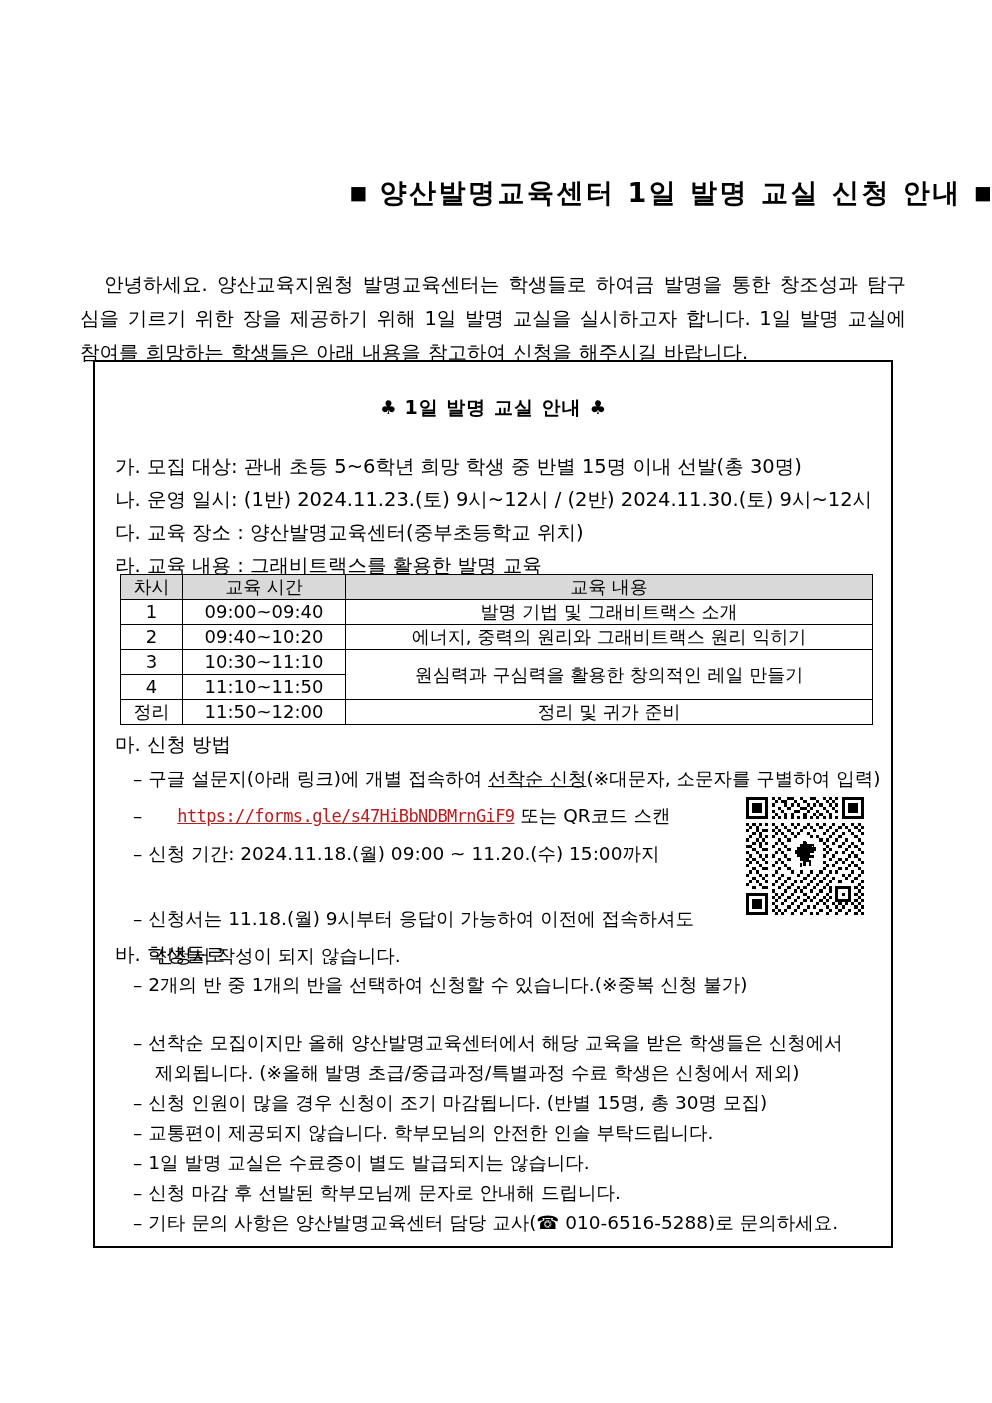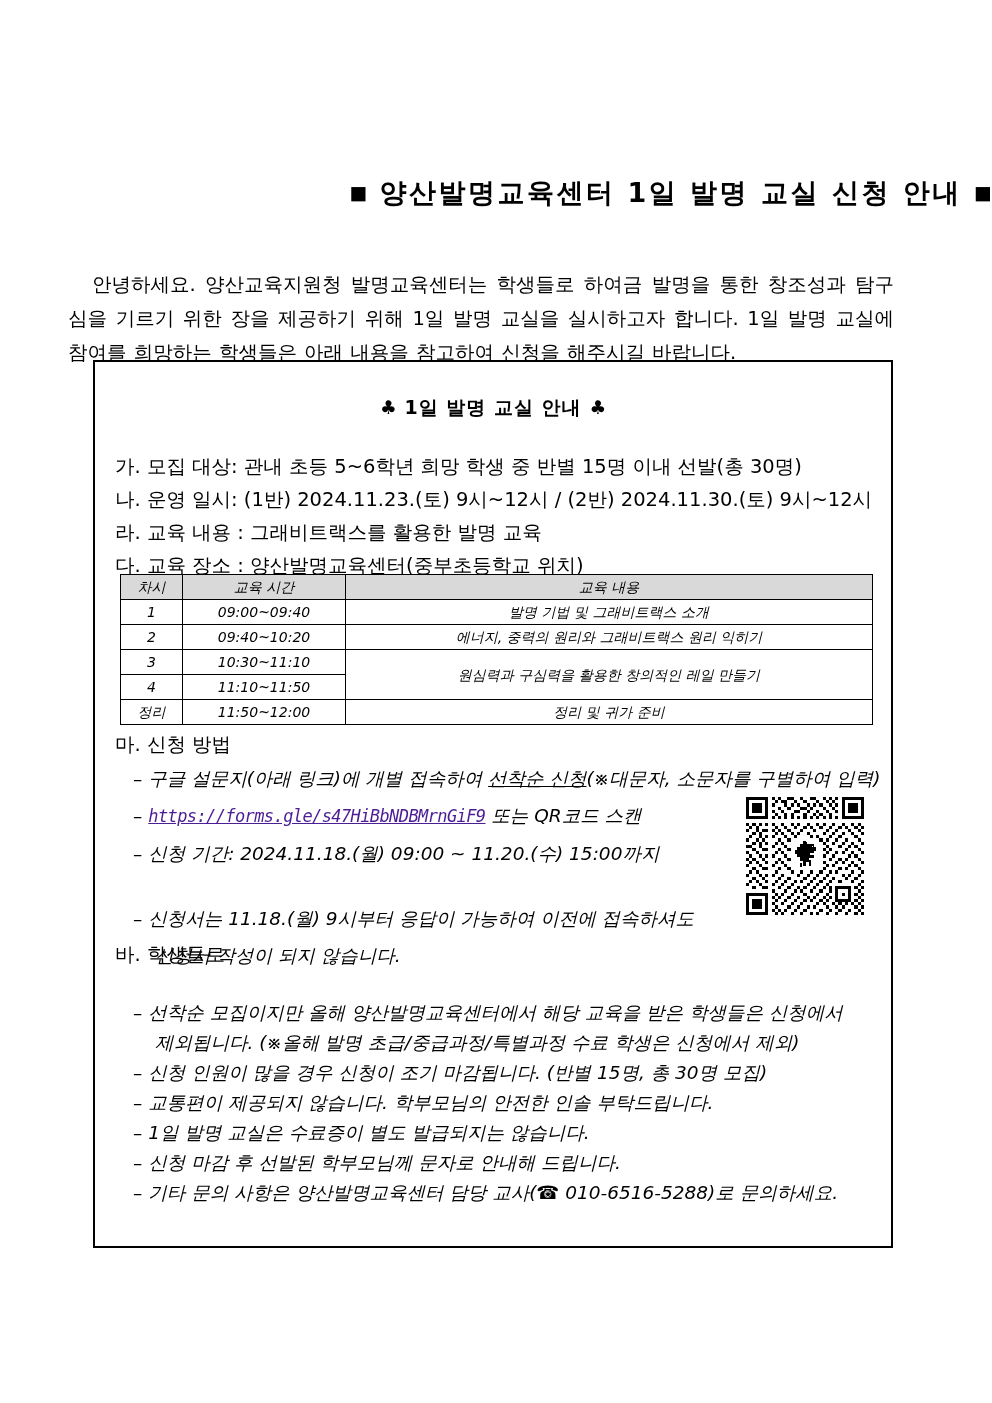--- a/index.html
+++ b/index.html
@@ -31,21 +31,21 @@
   .doc-title .sq {
     font-size: 22px;
     vertical-align: 2px;
     letter-spacing: 0;
   }
 
   
   .intro {
     position: absolute;
     top: 248px;
-    left: 68px;
+    left: 80px;
     width: 826px;
     font-size: 19.5px;
     line-height: 34px;
     text-align: justify;
     text-indent: 24px;
     word-spacing: 1px;
   }
 
   
   .main-box {
@@ -86,23 +86,22 @@
   
   .sched-wrap {
     position: absolute;
     top: 212px;
     left: 25px;
     width: 753px;
   }
   table.sched {
     border-collapse: collapse;
     width: 100%;
-    font-size: 14px;
+    font-size: 18px;
     table-layout: fixed;
-    font-style: italic;
   }
   table.sched th, table.sched td {
     border: 1.4px solid #000;
     text-align: center;
     padding: 1px 2px;
     height: 22px;
     line-height: 20px;
     font-weight: normal;
   }
   table.sched thead th {
@@ -125,33 +124,33 @@
     font-size: 19.5px;
     line-height: 30px;
     white-space: nowrap;
     font-weight: 500;
   }
   .bul {
     font-size: 18.5px;
     line-height: 30px;
     padding-left: 18px;
     white-space: nowrap;
-    font-style: italic;
   }
   .bul.wrap { white-space: normal; margin-top: 28px; }
   .bul .dash { margin-right: 6px; }
   .bul .cont { display: block; padding-left: 22px; }
   .ma-bul { line-height: 37px; }
   .u { text-decoration: underline; }
   .link {
-    color: #4c1d95;
+    color: #b91c1c;
     text-decoration: underline;
     font-family: "DejaVu Sans Mono", "Liberation Mono", monospace;
     font-size: 17px;
     letter-spacing: -0.6px;
+    margin-left: 29px;
   }
 
   
   .qr-box {
     position: absolute;
     left: 651px;
     top: 435px;
     width: 118px;
     height: 118px;
     background: #ffffff;
@@ -180,26 +179,26 @@
   <div class="lines">
     <div class="lvl1">
       <span>가.</span>
       <span>모집 대상: 관내 초등 5~6학년 희망 학생 중 반별 15명 이내 선발(총 30명)</span>
     </div>
     <div class="lvl1">
       <span>나.</span>
       <span>운영 일시: (1반) 2024.11.23.(토) 9시~12시 / (2반) 2024.11.30.(토) 9시~12시</span>
     </div>
     <div class="lvl1">
+      <span>다.</span>
+      <span>교육 장소 : 양산발명교육센터(중부초등학교 위치)</span>
+    </div>
+    <div class="lvl1">
       <span>라.</span>
       <span>교육 내용 : 그래비트랙스를 활용한 발명 교육</span>
-    </div>
-    <div class="lvl1">
-      <span>다.</span>
-      <span>교육 장소 : 양산발명교육센터(중부초등학교 위치)</span>
     </div>
   </div>
 
   <div class="sched-wrap">
     <table class="sched">
       <thead>
         <tr>
           <th class="col-no">차시</th>
           <th class="col-time">교육 시간</th>
           <th>교육 내용</th>
@@ -662,20 +661,23 @@
       <rect x="20.6" y="15.3" width="0.45" height="0.45" fill="#fff"></rect>
     </svg>
   </div>
 
   <div class="sec sec-ba">
     <div class="sec-head">
       <span>바.</span>
       <span>학생들로</span>
     </div>
 
+    <div class="bul">
+      <span class="dash">–</span><span>2개의 반 중 1개의 반을 선택하여 신청할 수 있습니다.(※중복 신청 불가)</span>
+    </div>
 
     <div class="bul wrap">
       <span class="dash">–</span><span>선착순 모집이지만 올해 양산발명교육센터에서 해당 교육을 받은 학생들은 신청에서</span>
       <span class="cont">제외됩니다. (※올해 발명 초급/중급과정/특별과정 수료 학생은 신청에서 제외)</span>
     </div>
 
     <div class="bul">
       <span class="dash">–</span><span>신청 인원이 많을 경우 신청이 조기 마감됩니다. (반별 15명, 총 30명 모집)</span>
     </div>
 

